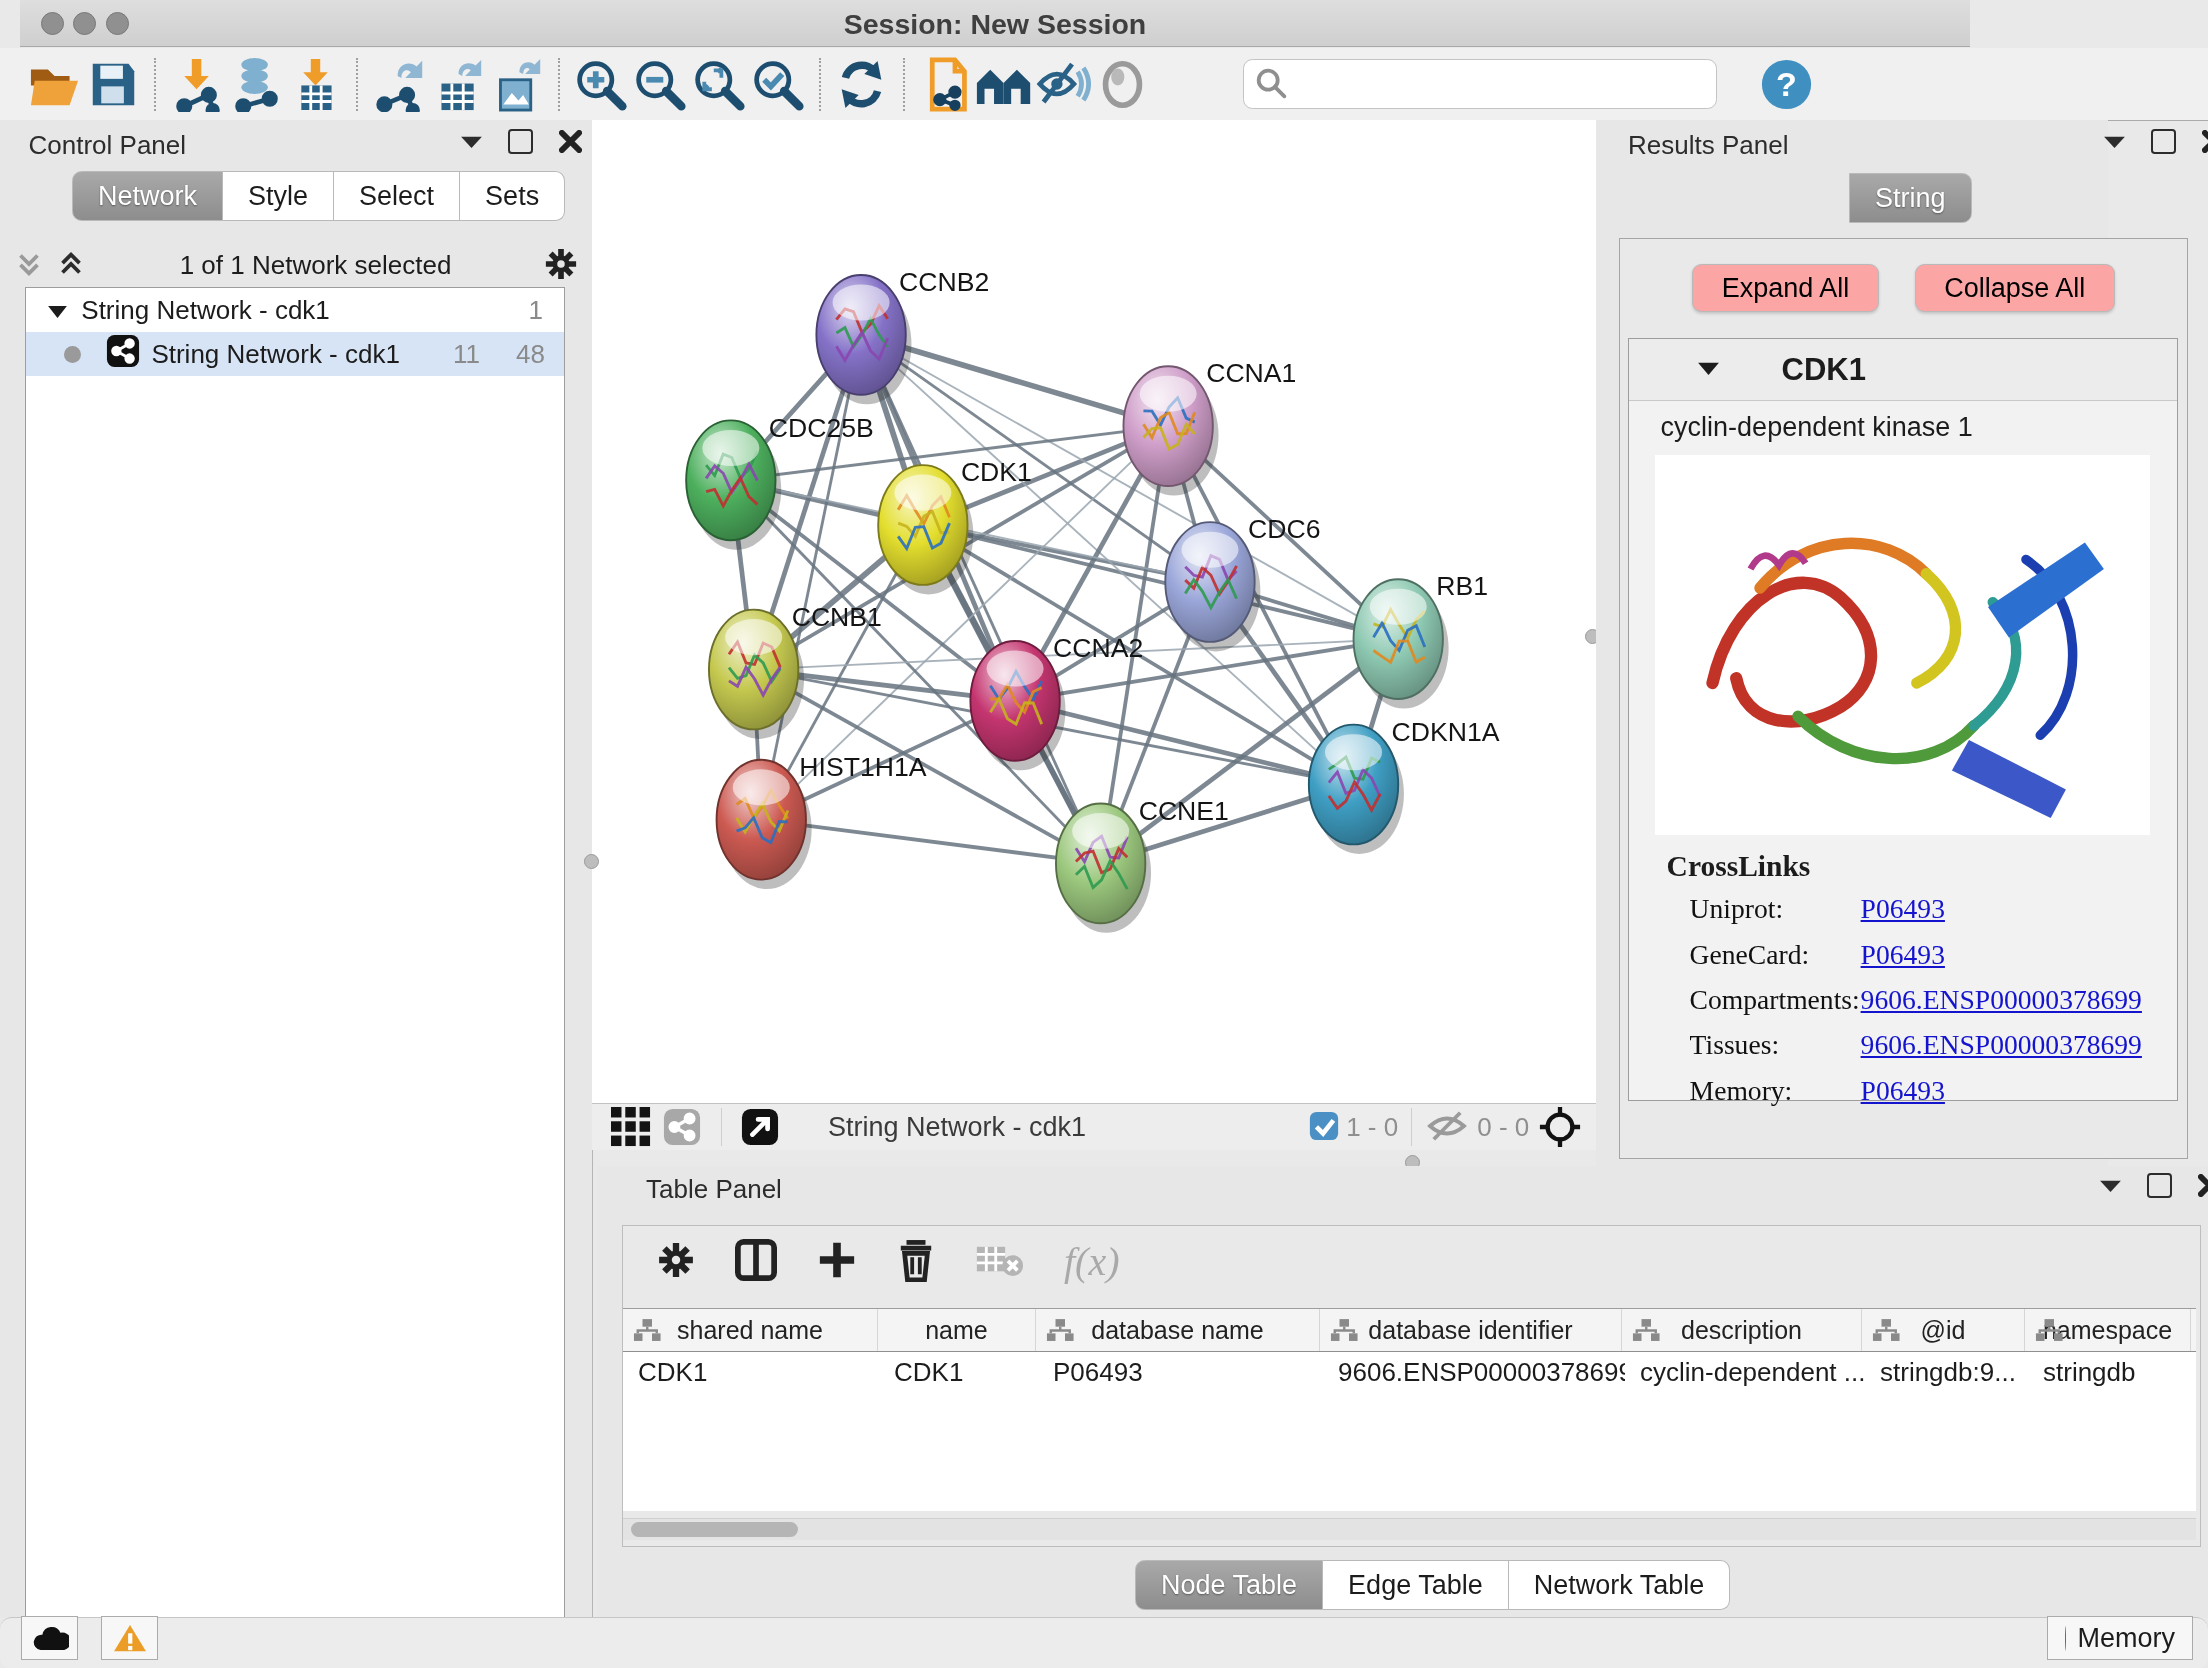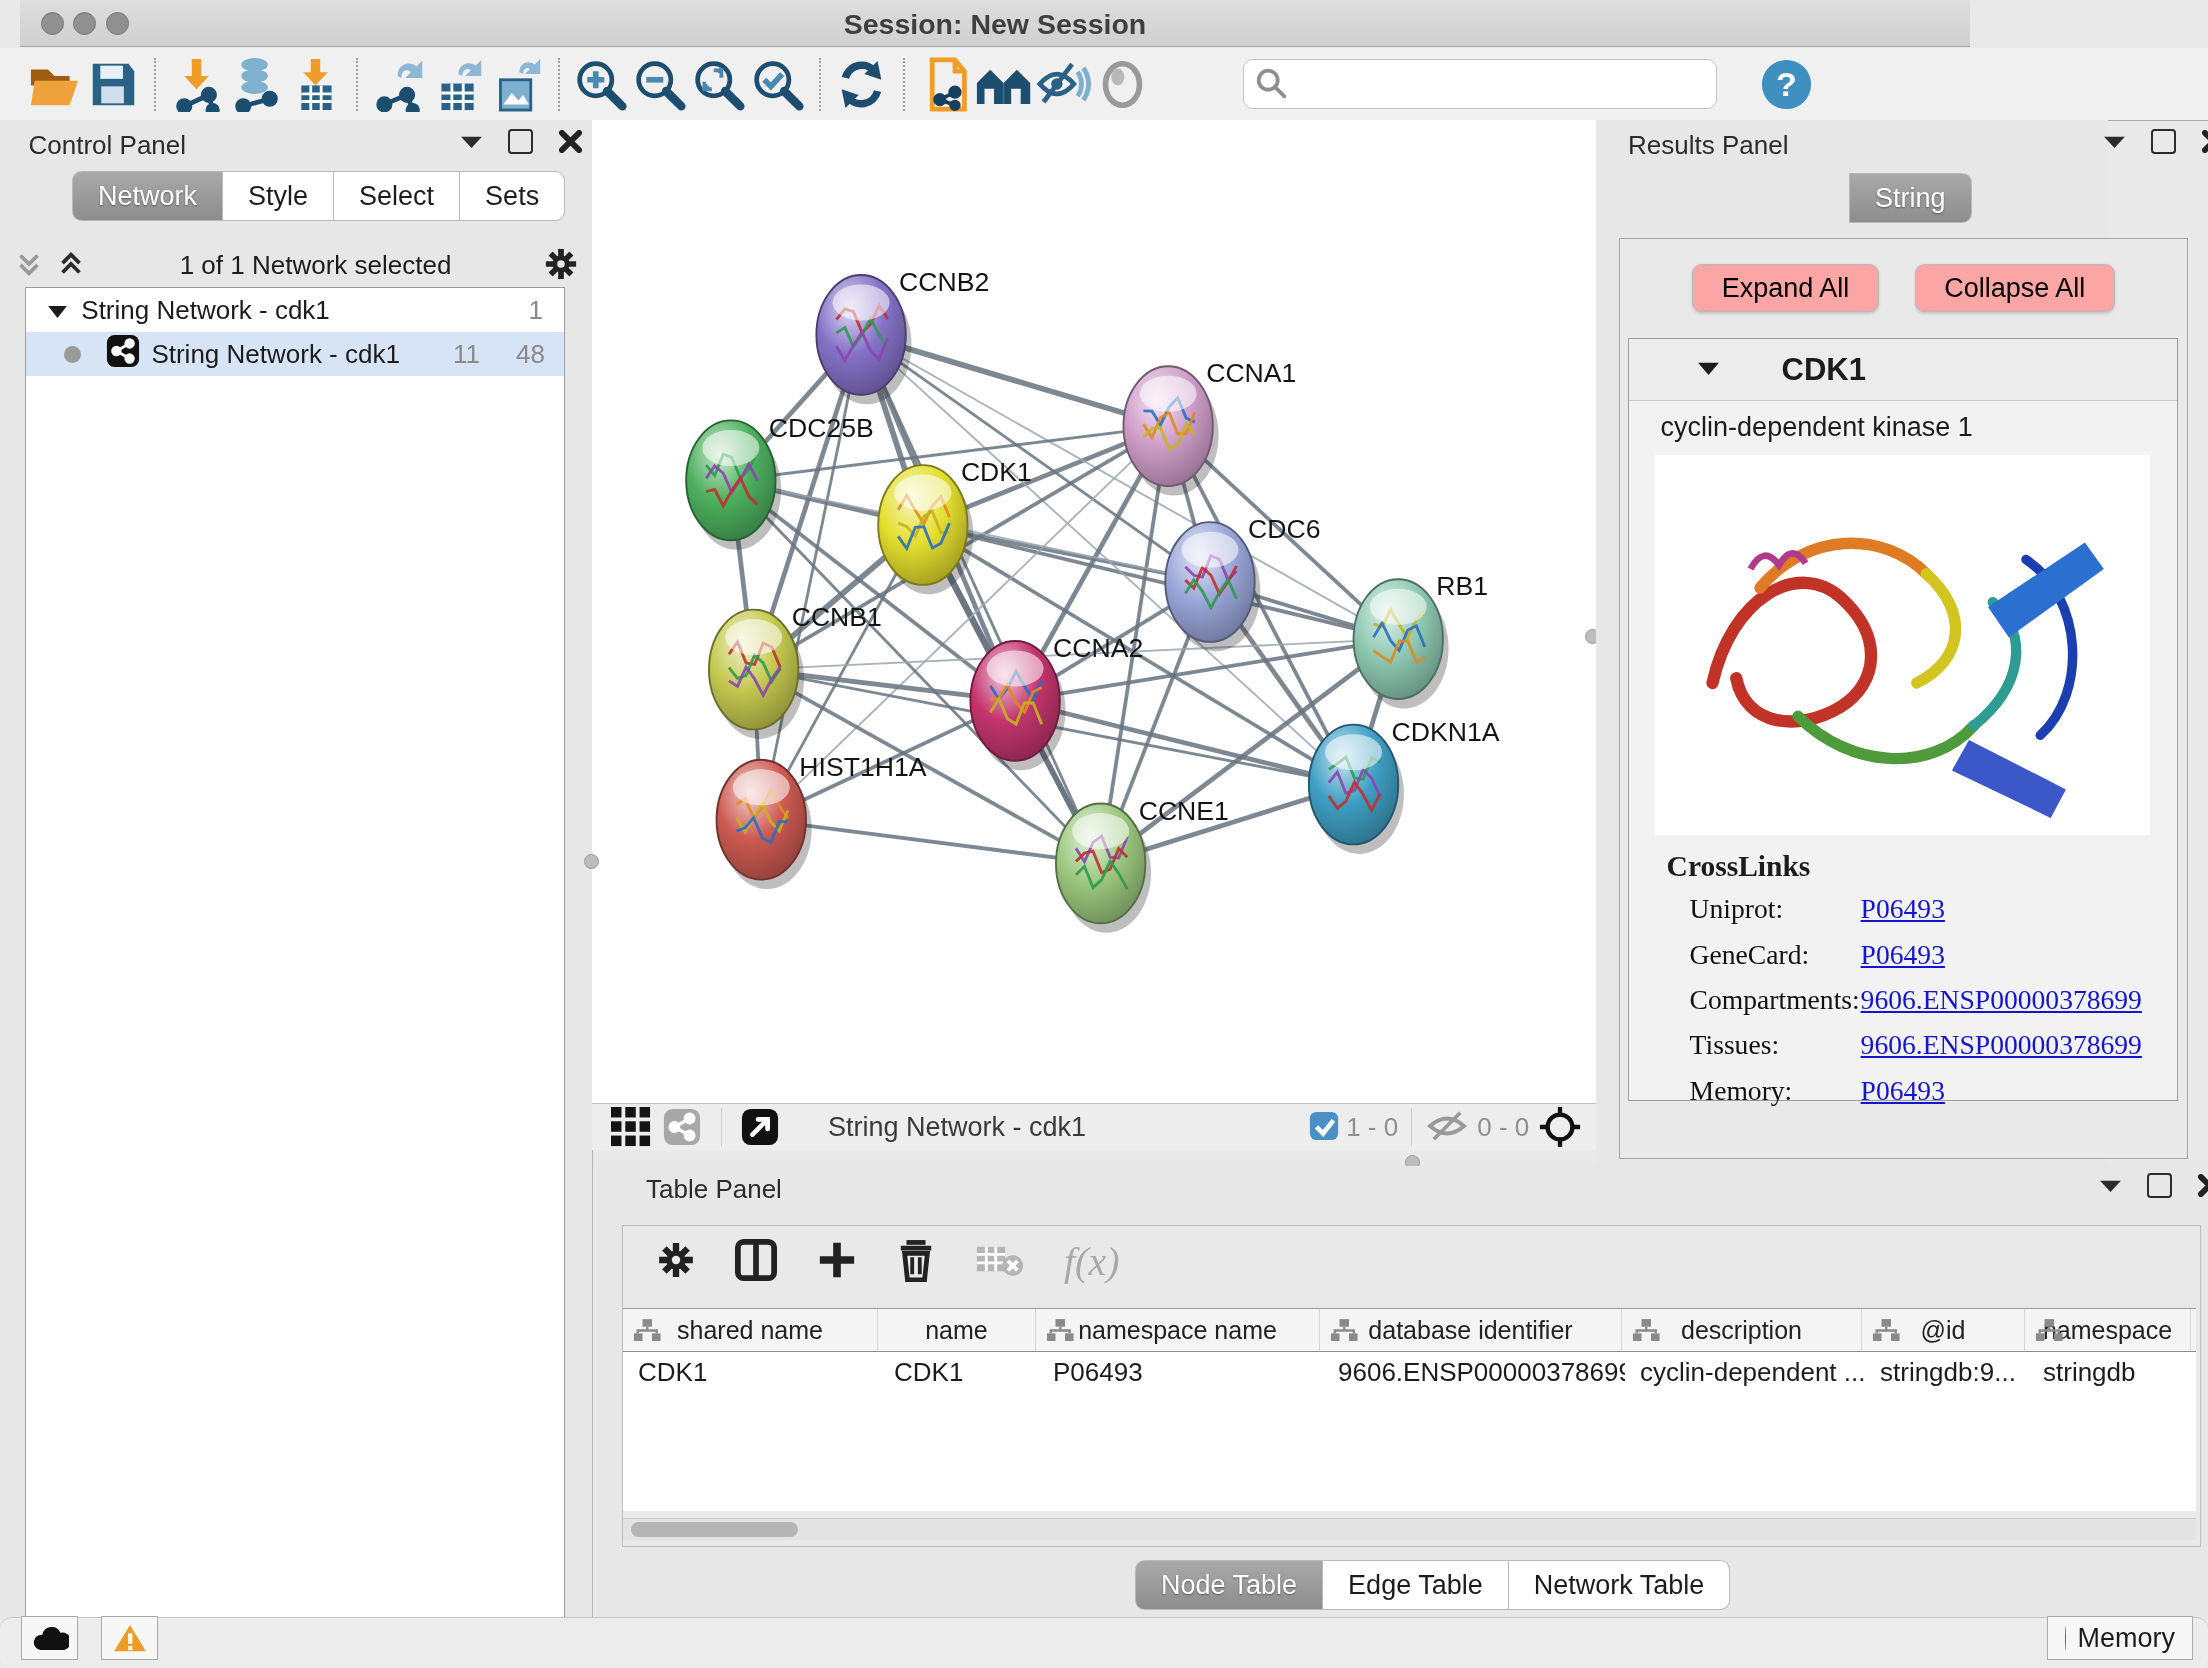--- a/index.html
+++ b/index.html
@@ -733,21 +733,21 @@
             <div class="th" style="width: 157px;">
               <span>name</span>
             </div>
             <div class="th" style="width: 283px;">
               <svg width="28.5" height="25" viewBox="0 0 30 26">
                 <rect x="10" y="1" width="10" height="8" fill="#8a8a8a"></rect>
                 <rect x="1" y="16" width="9" height="8" fill="#8a8a8a"></rect>
                 <rect x="20" y="16" width="9" height="8" fill="#8a8a8a"></rect>
                 <path d="M15 9 v4 M5 16 v-3 h20 v3" stroke="#8a8a8a" stroke-width="2.5" fill="none"></path>
               </svg>
-              <span>namespace name</span>
+              <span>database name</span>
             </div>
             <div class="th" style="width: 301px;">
               <svg width="28.5" height="25" viewBox="0 0 30 26">
                 <rect x="10" y="1" width="10" height="8" fill="#8a8a8a"></rect>
                 <rect x="1" y="16" width="9" height="8" fill="#8a8a8a"></rect>
                 <rect x="20" y="16" width="9" height="8" fill="#8a8a8a"></rect>
                 <path d="M15 9 v4 M5 16 v-3 h20 v3" stroke="#8a8a8a" stroke-width="2.5" fill="none"></path>
               </svg>
               <span>database identifier</span>
             </div>

